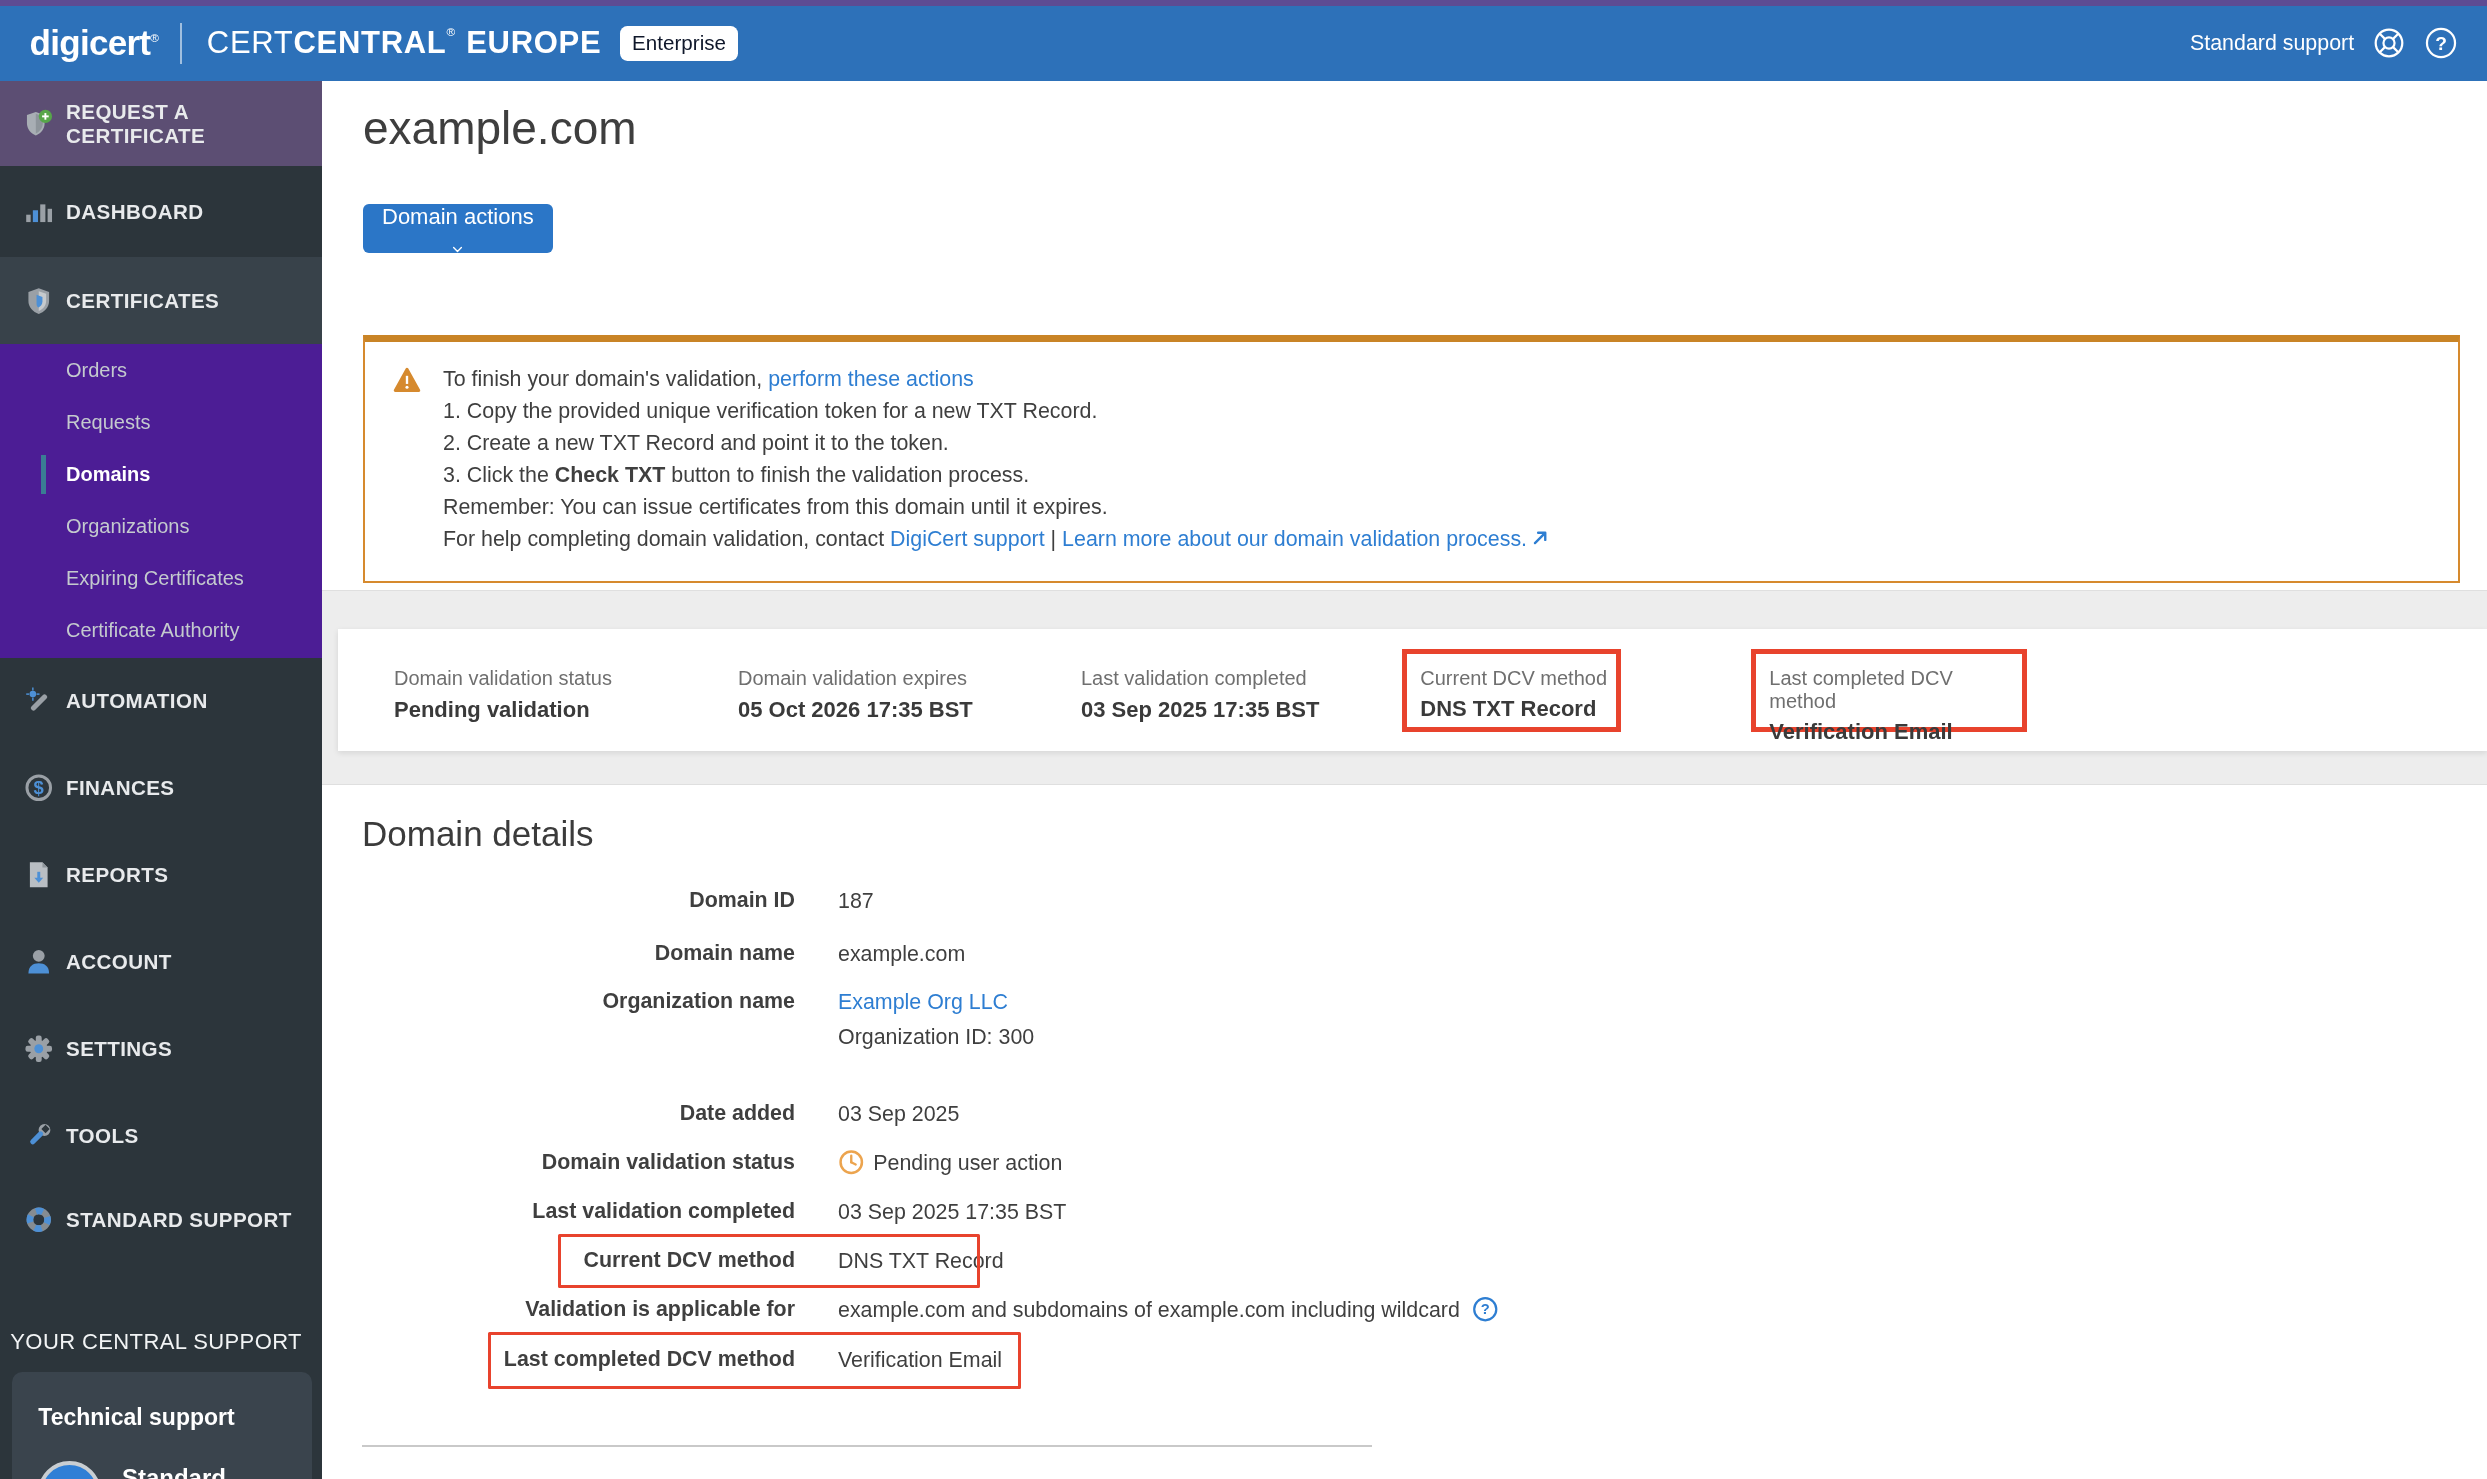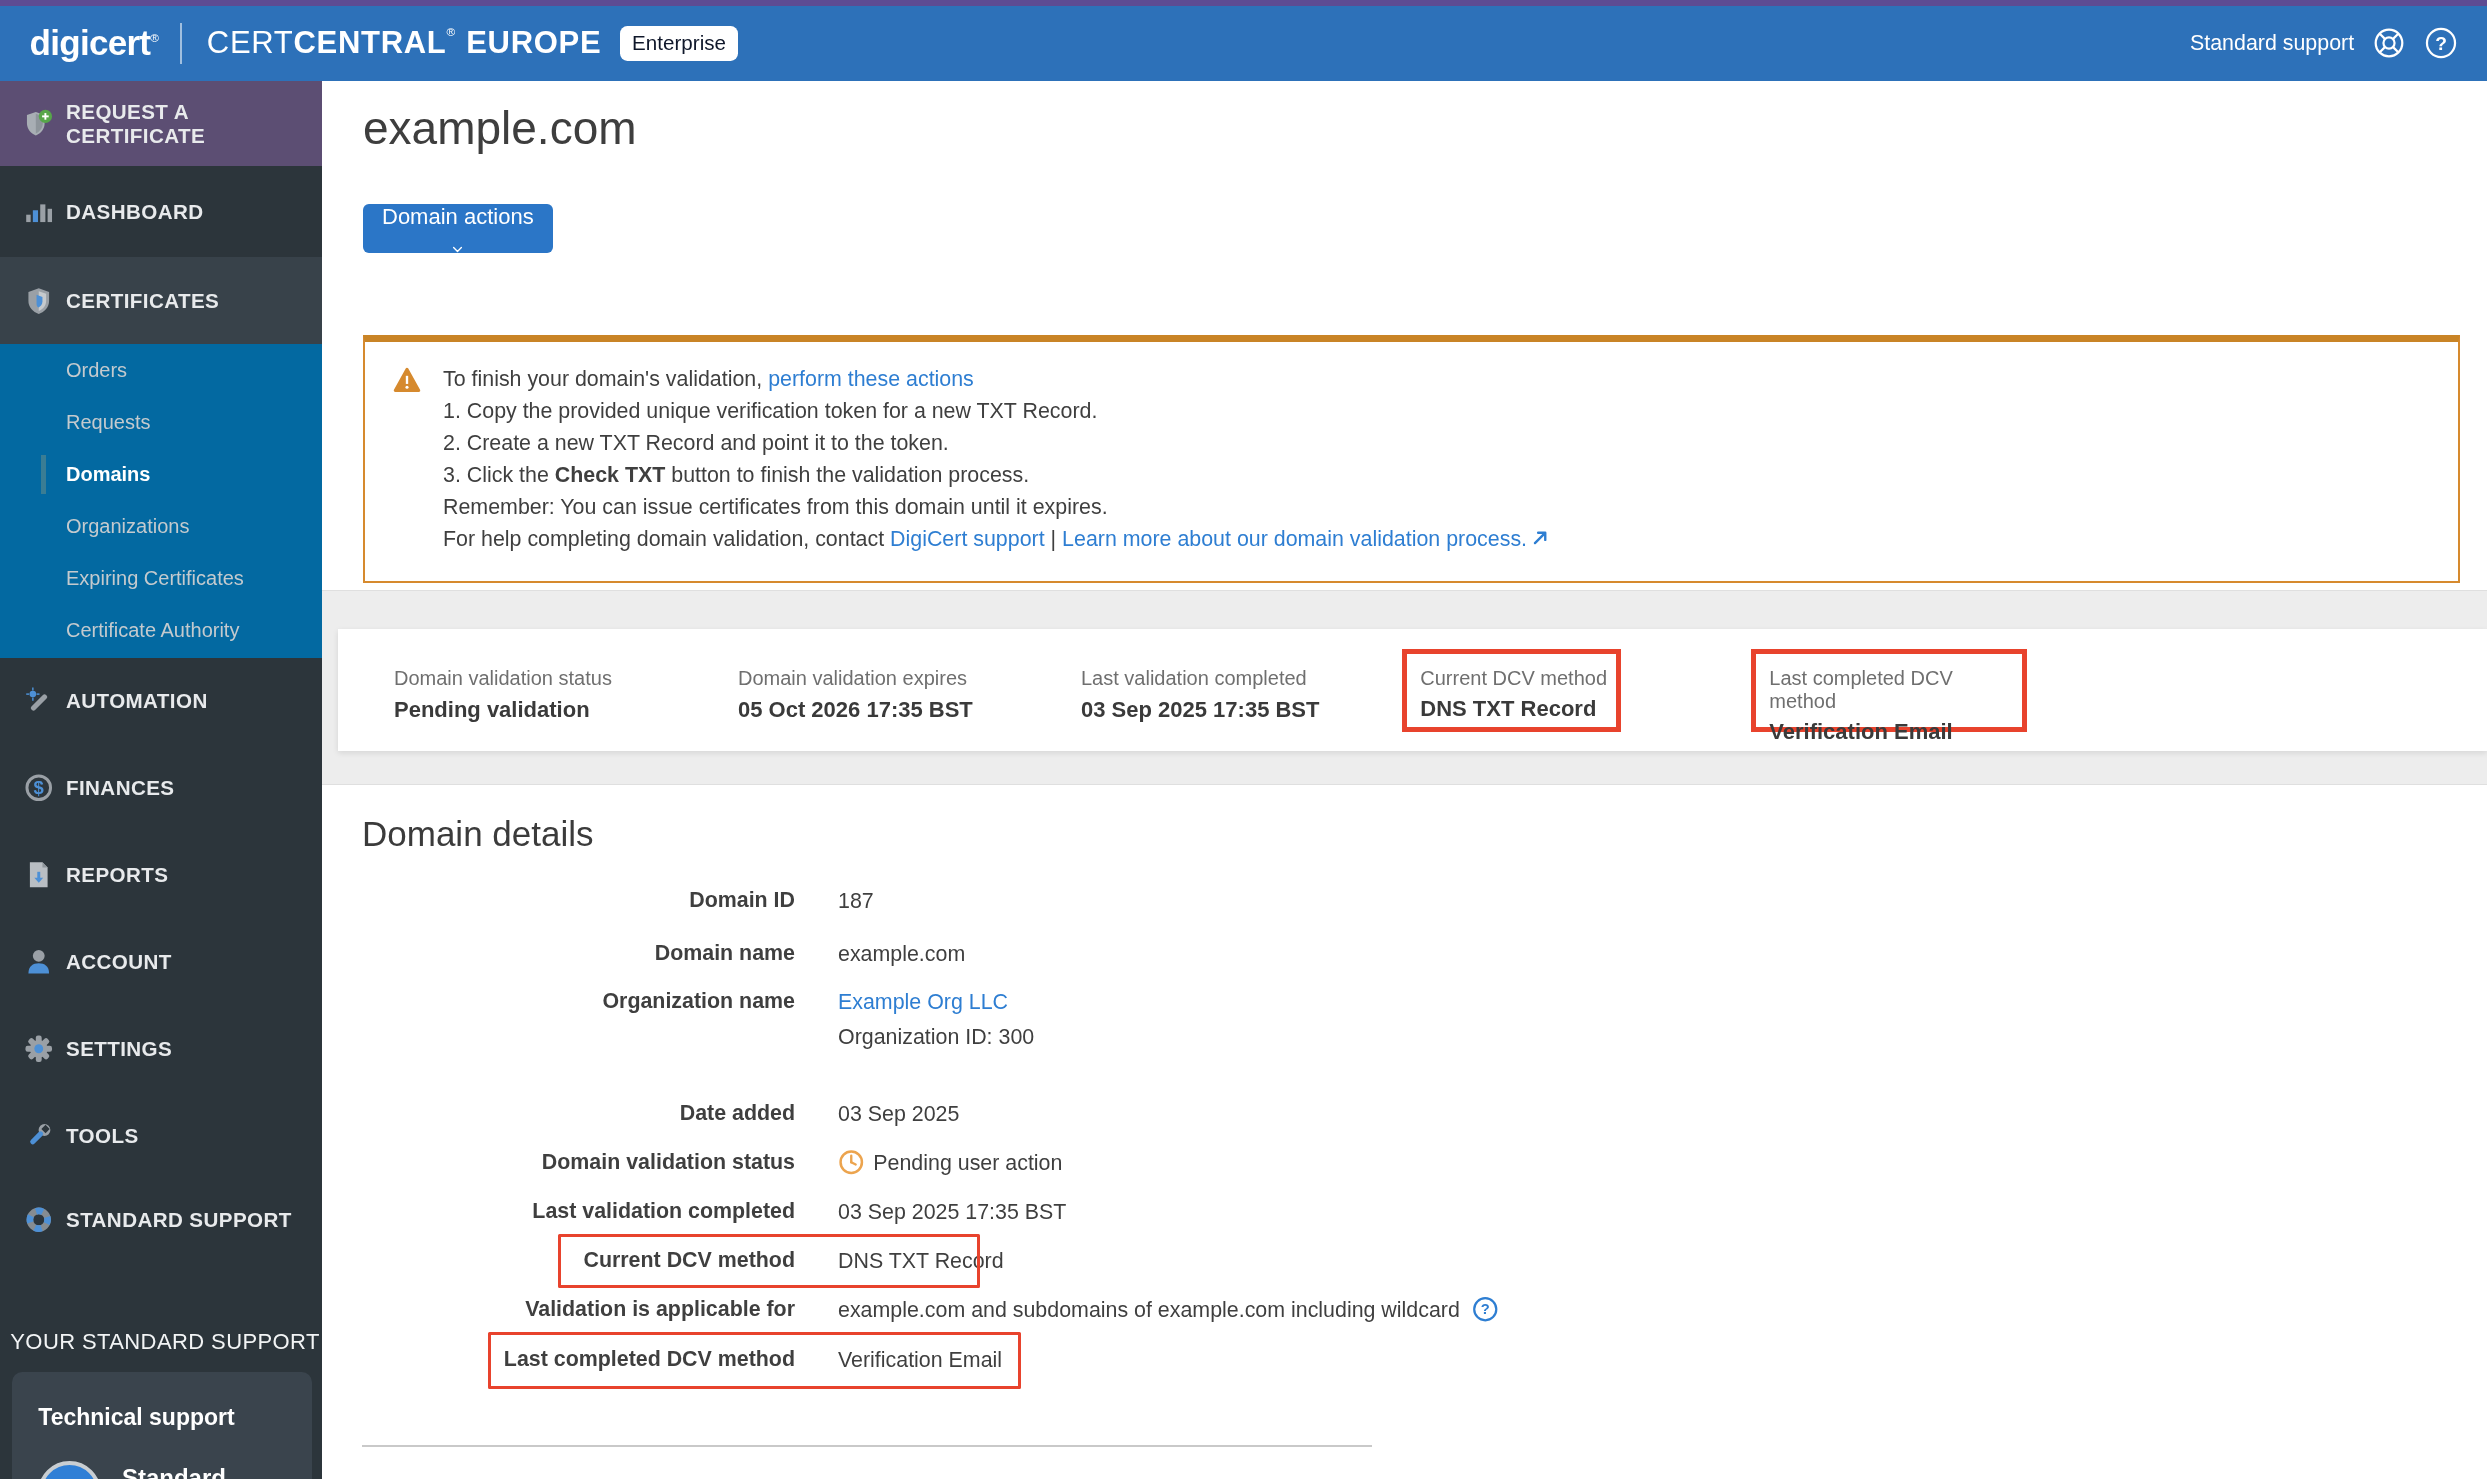--- a/index.html
+++ b/index.html
@@ -39,21 +39,21 @@
   }
   .side-item {
     display:flex; align-items:center; padding-left:24px;
     color:#e8eaec; font-size:20.6px; font-weight:700; letter-spacing:0.4px;
     flex:0 0 auto; cursor:pointer;
   }
   .side-item .ic { width:29.5px; height:29.5px; margin-right:12.5px; flex:0 0 auto; }
   .it-request { height:85px; background:#5c4e73; }
   .it-dashboard { height:91px; }
   .it-certificates { height:87px; background:#38424a; }
-  .submenu { background:#0369a1; padding-bottom:1.5px; }
+  .submenu { background:#4c1d95; padding-bottom:1.5px; }
   .sub-item {
     height:52px; display:flex; align-items:center; padding-left:66px;
     color:#c4cace; font-size:20px; font-weight:400; position:relative; cursor:pointer;
   }
   .sub-item.active { color:#ffffff; font-weight:700; }
   .sub-item.active .active-bar {
     position:absolute; left:41px; top:6.6px; width:5.2px; height:39px; background:#3a7d94;
   }
   .it-std { height:87px; }
   .it-support { height:80px; }
@@ -268,21 +268,21 @@
     </svg>
     <span>TOOLS</span>
   </div>
   <div class="side-item it-support">
     <svg class="ic" viewBox="0 0 40 40">
       <circle cx="20" cy="20" r="12" fill="none" stroke="#858c92" stroke-width="9"></circle>
       <circle cx="20" cy="20" r="12" fill="none" stroke="#4d90d6" stroke-width="9" stroke-dasharray="9.4 9.4" stroke-dashoffset="4"></circle>
     </svg>
     <span>STANDARD SUPPORT</span>
   </div>
-  <div class="your-support">YOUR STANDARD SUPPORT</div>
+  <div class="your-support">YOUR CENTRAL SUPPORT</div>
   <div class="tech-card">
     <div class="tech-title">Technical support</div>
     <div class="tech-row">
       <div class="tech-avatar"></div>
       <div class="tech-sub">Standard support</div>
     </div>
   </div>
 </div>
 
 <div class="main">

